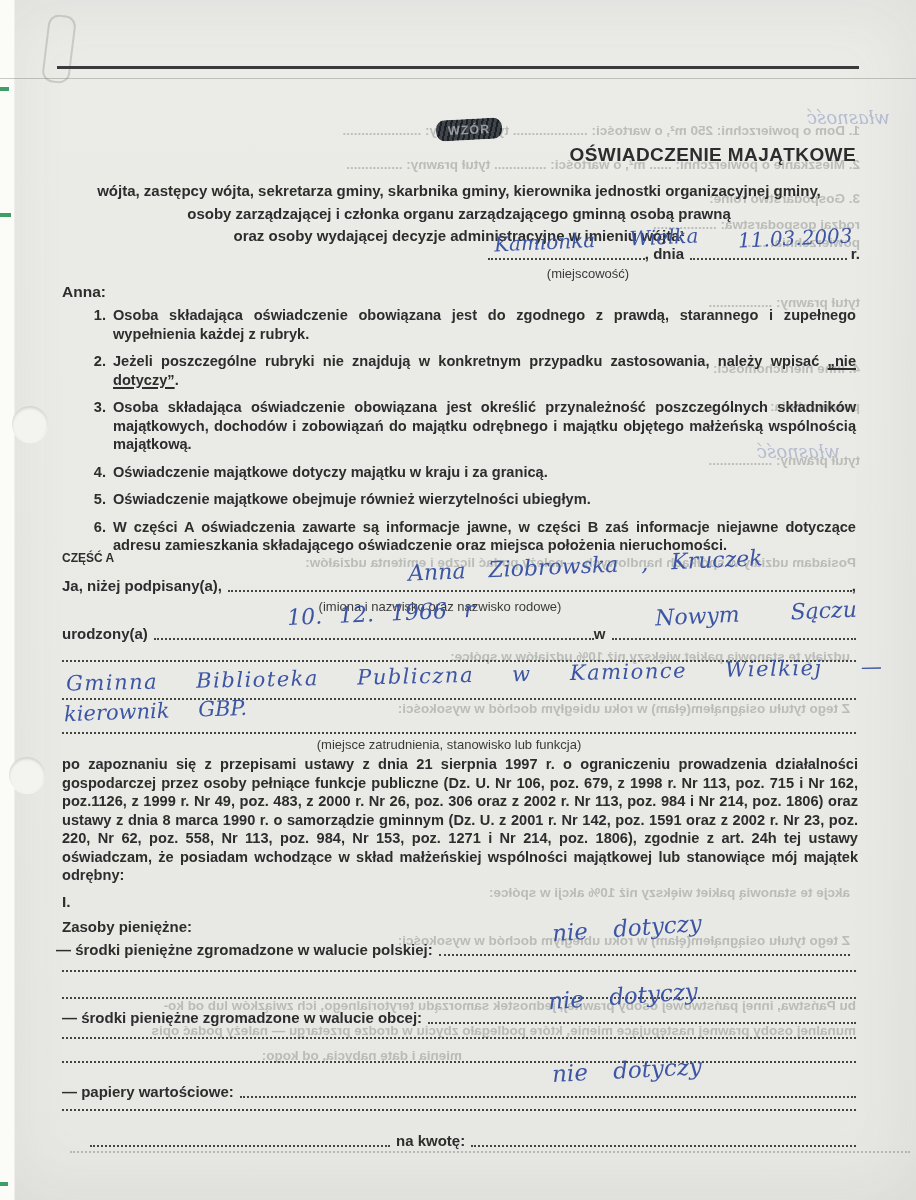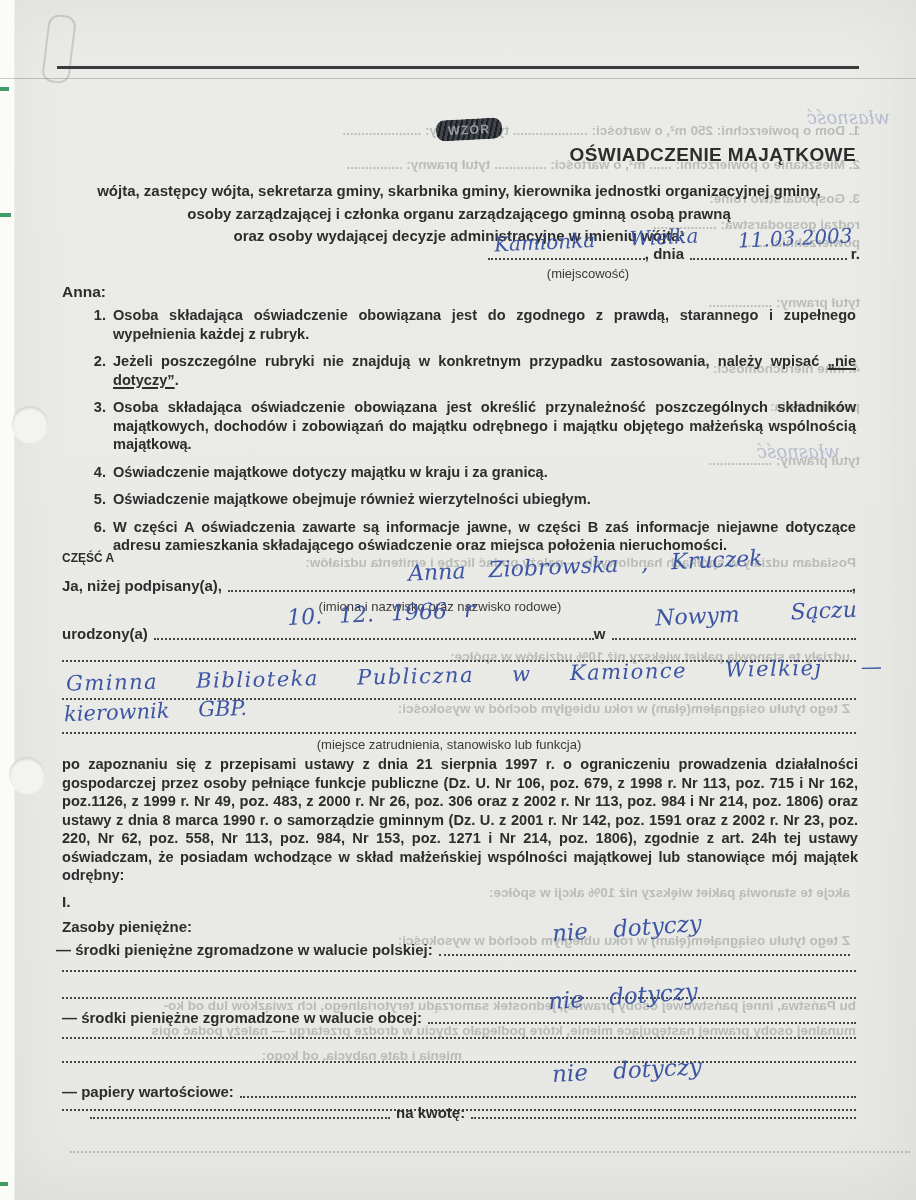--- a/index.html
+++ b/index.html
@@ -183,20 +183,20 @@
   <div class="abs dotline" style="left:62px;top:1037px;width:794px;"></div>
   <div class="abs dotline" style="left:62px;top:1061px;width:794px;"></div>
 
   <div class="abs frow" style="left:62px;top:1083px;width:794px;">
     <span class="lbl">— papiery wartościowe:</span>
     <span class="dots"></span>
   </div>
   <div class="hw" style="left:552px;top:1057px;font-size:23px;word-spacing:18px;transform:rotate(-3deg);">nie dotyczy</div>
   <div class="abs dotline" style="left:62px;top:1109px;width:794px;"></div>
 
-  <div class="abs frow" style="left:90px;top:1104px;width:766px;">
+  <div class="abs frow" style="left:90px;top:1132px;width:766px;">
     <span class="dots" style="flex:none;width:300px;margin:0 0 2px 0;"></span>
     <span class="lbl" style="margin:0 0 0 6px;">na kwotę:</span>
     <span class="dots"></span>
   </div>
   <div class="abs dotline" style="left:70px;top:1151px;width:840px;opacity:.28;"></div>
 
 </div>
 
 </body></html>

